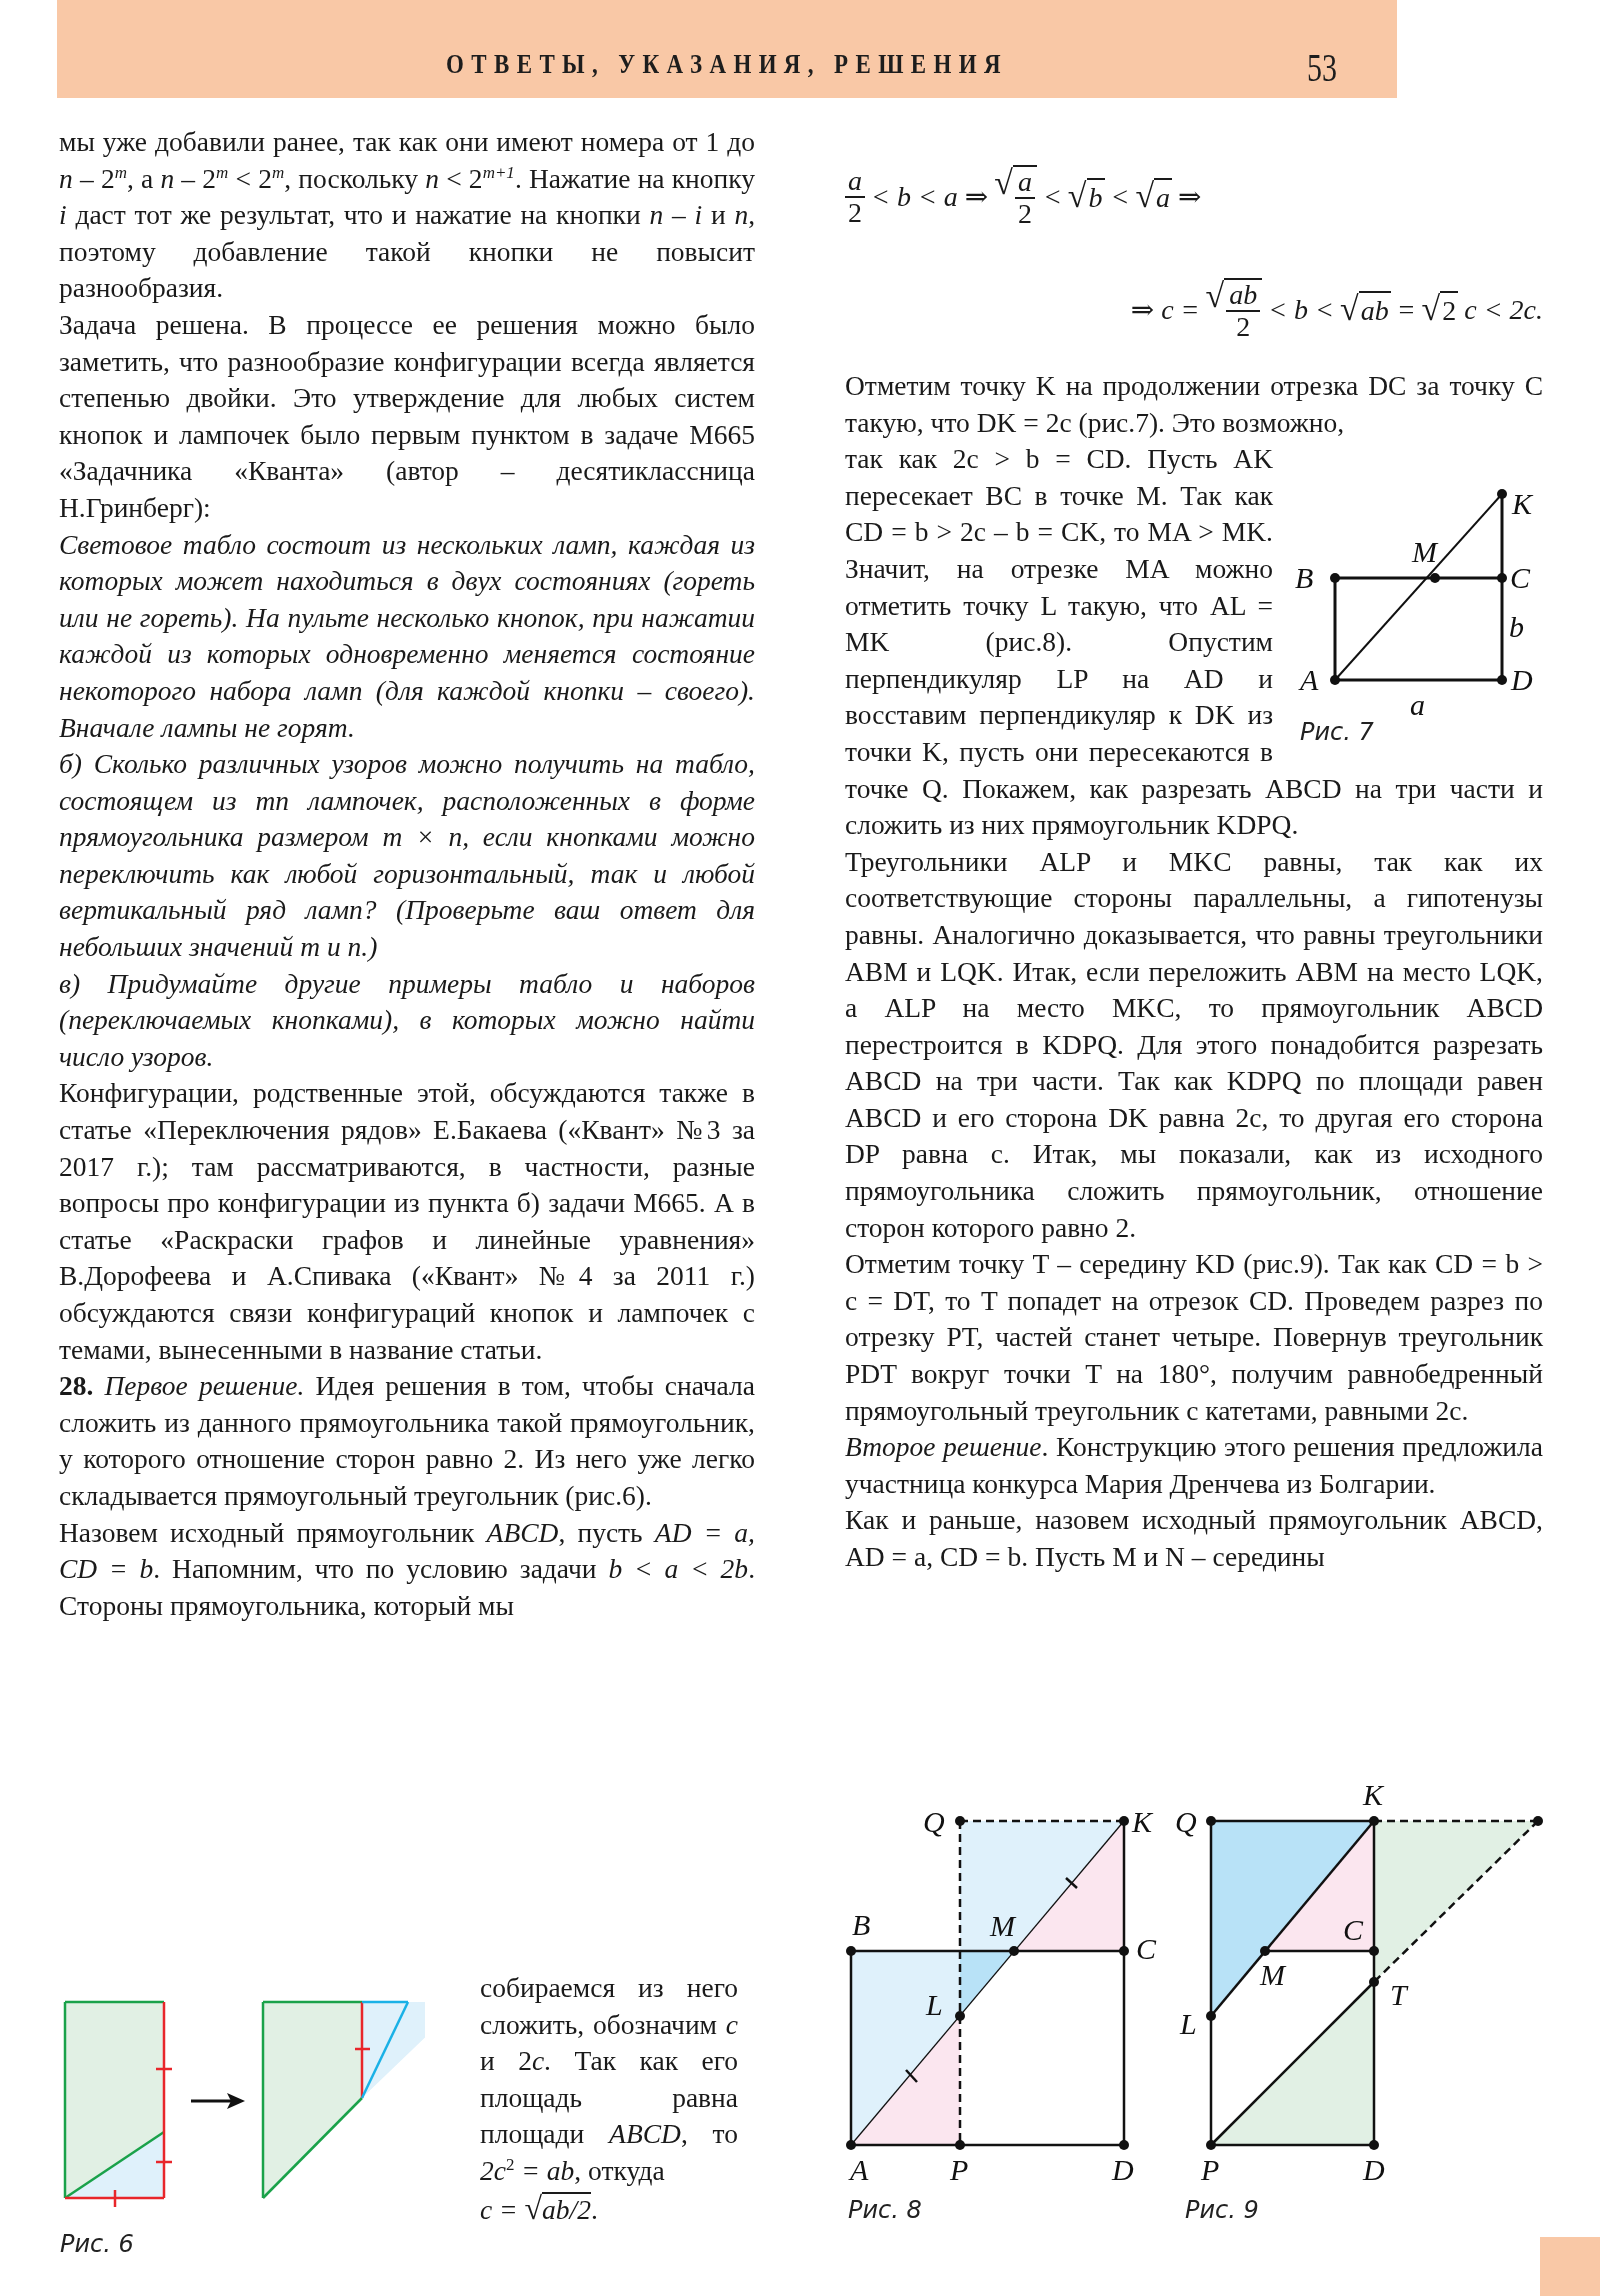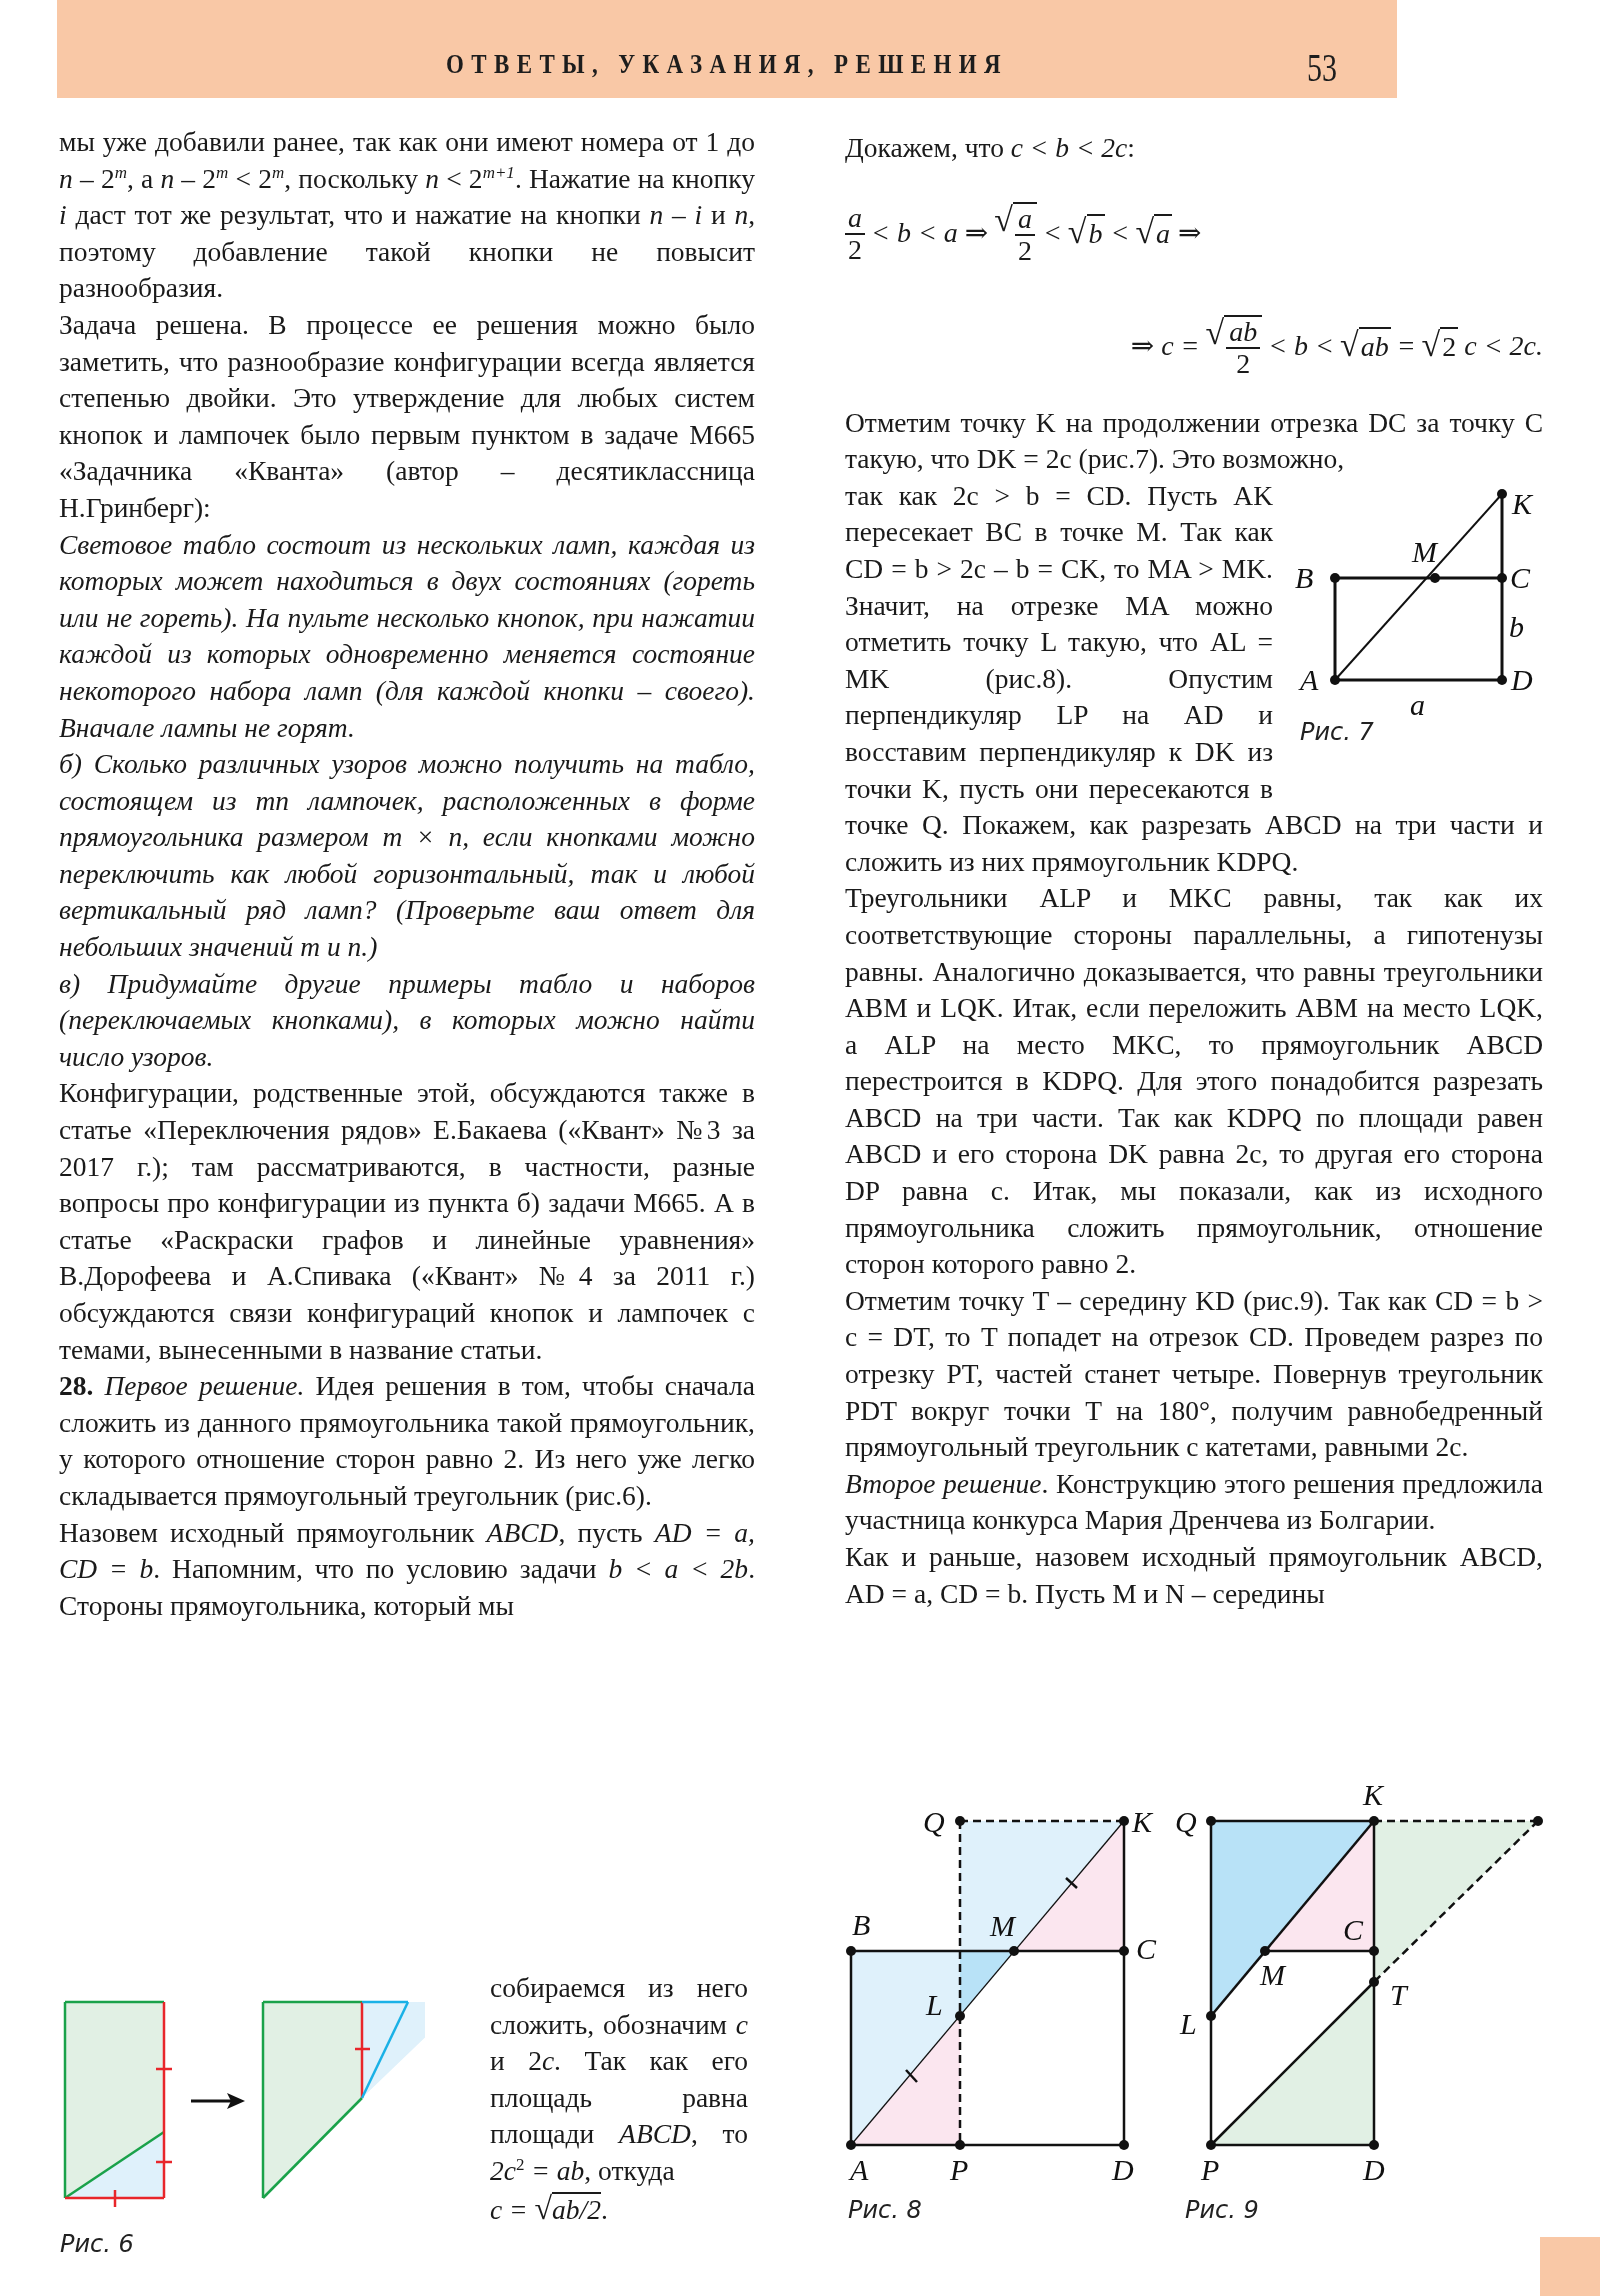--- a/index.html
+++ b/index.html
@@ -26,21 +26,21 @@
   .m2 { position: absolute; right: 0; top: 148px; font-size: 28px; display: flex; align-items: center; gap: 6px; font-style: italic; }
   .frac { display: inline-flex; flex-direction: column; align-items: center; line-height: 30px; }
   .frac .num { border-bottom: 2px solid #1a1a1a; padding: 0 3px; }
   .sqrt { display: inline-flex; align-items: stretch; }
   .sqrt .rad { font-style: normal; font-size: 34px; }
   .sqrt .under { border-top: 2px solid #1a1a1a; padding: 0 2px; }
   .upright { font-style: normal; }
 
   .fig { position: absolute; }
   .fig-caption { position: absolute; font-family: "DejaVu Sans", sans-serif; font-style: italic; font-size: 24px; color: #222; }
-  .side-text { position: absolute; left: 490px; top: 1970px; width: 258px; font-size: 27.5px; line-height: 36.6px; text-align: justify; }
+  .side-text { position: absolute; left: 480px; top: 1970px; width: 258px; font-size: 27.5px; line-height: 36.6px; text-align: justify; }
   .wrap7 { float: right; width: 270px; height: 320px; }
 </style>
 </head>
 <body>
 
 <div class="header">
   <div class="header-title">ОТВЕТЫ, УКАЗАНИЯ, РЕШЕНИЯ</div>
   <div class="page-number">53</div>
 </div>
 
@@ -79,21 +79,20 @@
   <line x1="307" y1="17" x2="307" y2="113" stroke="#e8262b" stroke-width="2.5"></line>
   <line x1="300" y1="64" x2="315" y2="64" stroke="#e8262b" stroke-width="2.5"></line>
   <line x1="307" y1="17" x2="353" y2="17" stroke="#1ab1e6" stroke-width="2.5"></line>
   <line x1="353" y1="17" x2="307" y2="113" stroke="#1ab1e6" stroke-width="2.5"></line>
 </svg>
 <div class="fig-caption" style="left:60px; top:2230px;">Рис. 6</div>
 
 <div class="side-text"><span>собираемся из него сложить, обозначим </span><span class="it">c</span><span> и 2</span><span class="it">c</span><span>. Так как его площадь равна площади </span><span class="it">ABCD</span><span>, то </span><span class="it">2c</span><sup>2</sup><span class="it"> = ab</span><span>,  откуда </span><br><span class="it">c = </span><span style="font-size:32px;">√</span><span class="it" style="border-top:2px solid #1a1a1a;">ab/2</span><span>.</span></div>
 
 <div class="col right-col">
-  <p><span>Докажем, что </span><span class="it">c &lt; b &lt; 2c</span><span>:</span></p>
   <div class="math-block">
     <div class="m1">
       <span class="frac">
           <span class="num">a</span>
           <span class="upright">2</span>
         </span>
       <span>&lt; b &lt; a ⇒</span>
       <span class="sqrt">
           <span class="rad">√</span>
           <span class="under frac">

